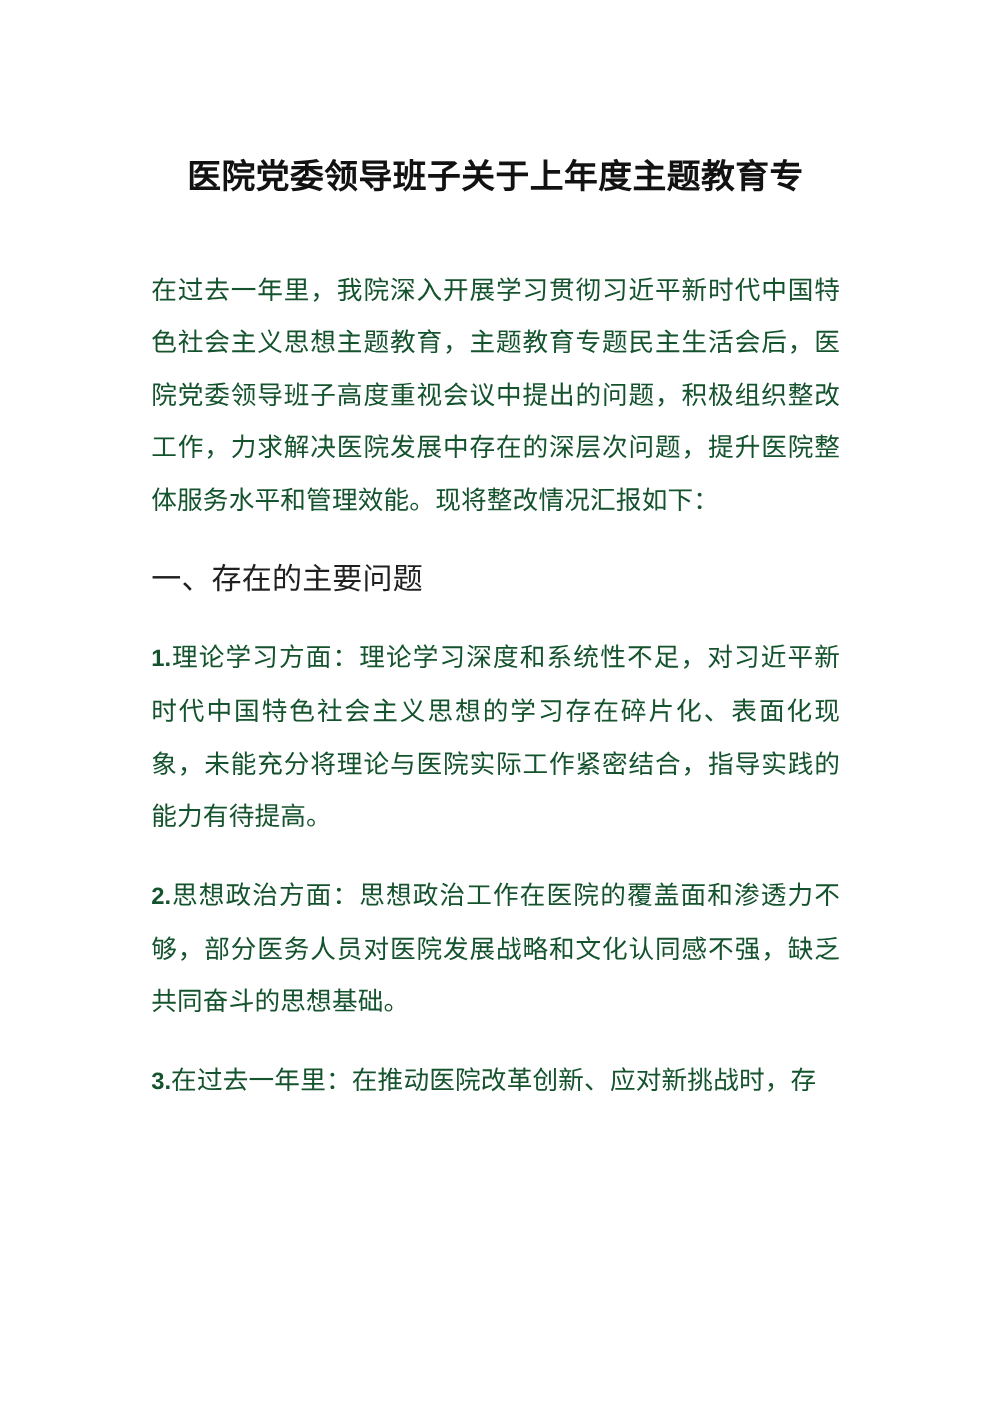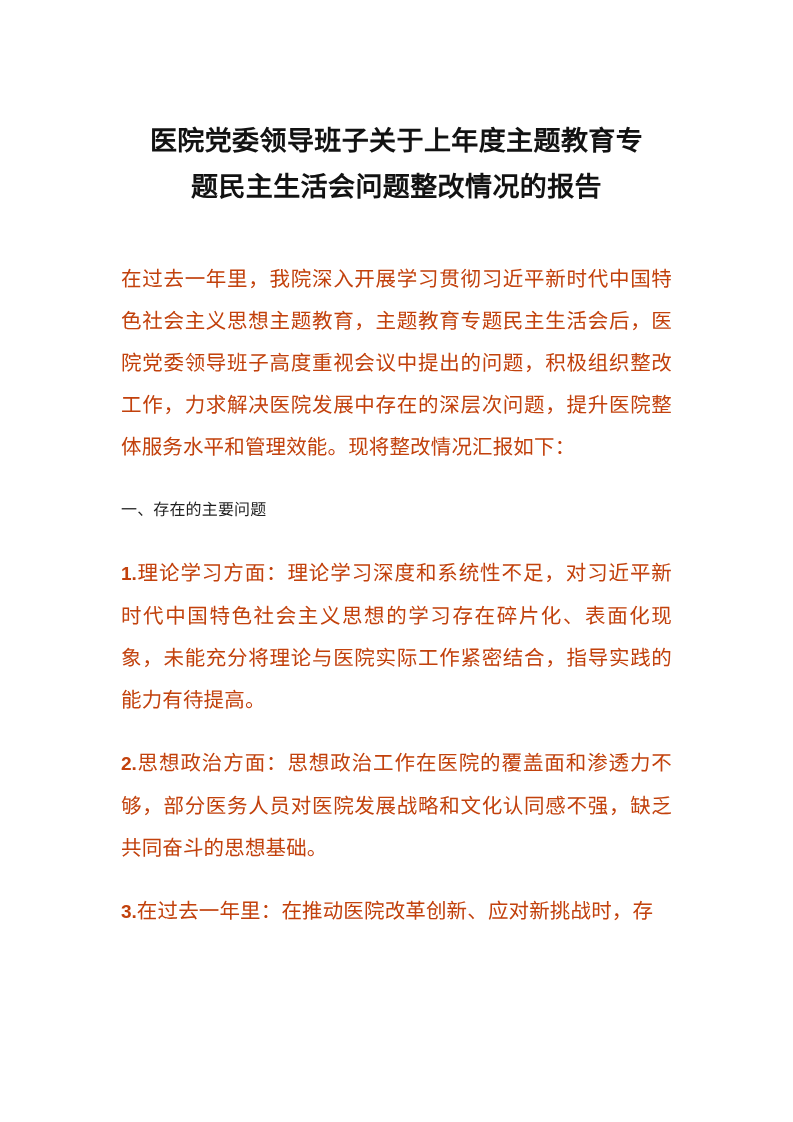--- a/index.html
+++ b/index.html
@@ -55,35 +55,35 @@
   }
 
   p.para {
     margin: 0 0 21px 0;
     padding: 0;
     font-size: 20.5px;
     line-height: 42px;
     text-align: justify;
     text-justify: inter-ideograph;
     letter-spacing: 0.15px;
-    color: #c2410c;
+    color: #14532d;
   }
 
   p.para:last-child {
     margin-bottom: 0;
   }
 
   
   p.gap-before {
     margin-top: 21px;
   }
 
   .section-heading {
     margin: 21px 0 21px 0;
-    font-size: 16px;
+    font-size: 24px;
     line-height: 42px;
     letter-spacing: 0.15px;
     color: #1f1f1f;
     text-align: left;
   }
 
   
   .num {
     font-family: "Liberation Sans", "DejaVu Sans", sans-serif;
     font-weight: bold;
@@ -92,21 +92,20 @@
   }
 </style>
 </head>
 <body>
 
 <div class="page">
   <div class="content">
 
     <h1 class="doc-title">
       <span class="t-line">医院党委领导班子关于上年度主题教育专</span>
-      <span class="t-line">题民主生活会问题整改情况的报告</span>
     </h1>
 
     <div class="body-block">
 
       <p class="para">在过去一年里，我院深入开展学习贯彻习近平新时代中国特色社会主义思想主题教育，主题教育专题民主生活会后，医院党委领导班子高度重视会议中提出的问题，积极组织整改工作，力求解决医院发展中存在的深层次问题，提升医院整体服务水平和管理效能。现将整改情况汇报如下：</p>
 
       <p class="section-heading">一、存在的主要问题</p>
 
       <p class="para gap-before"><span class="num">1.</span><span>理论学习方面：理论学习深度和系统性不足，对习近平新时代中国特色社会主义思想的学习存在碎片化、表面化现象，未能充分将理论与医院实际工作紧密结合，指导实践的能力有待提高。</span></p>
 

